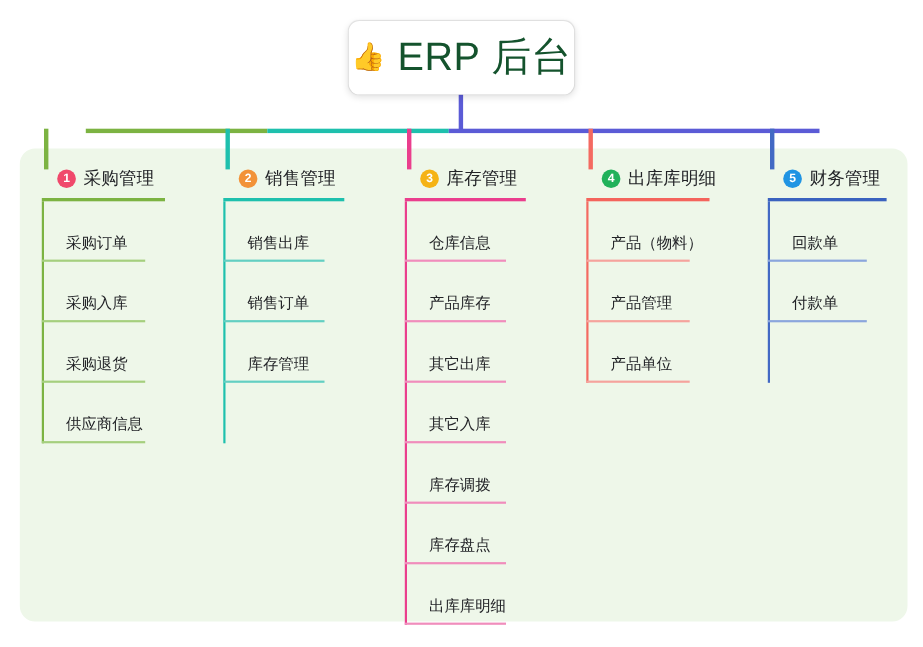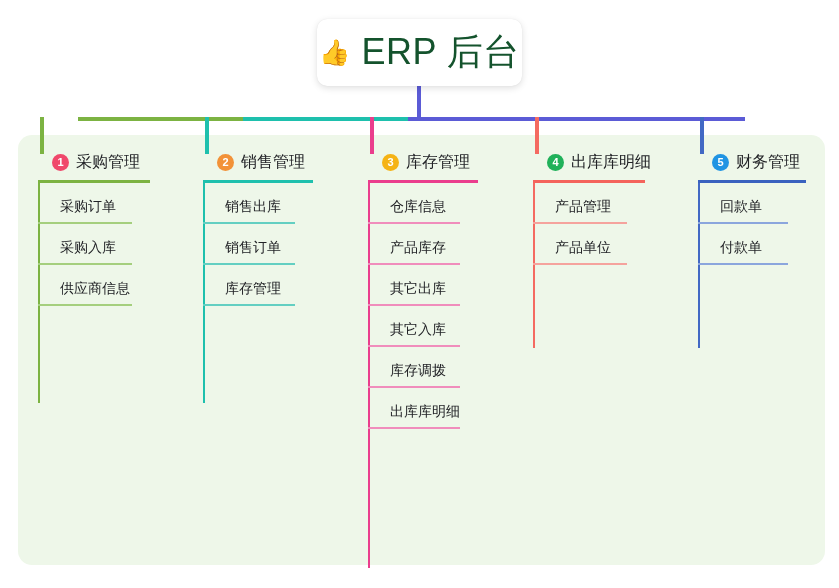--- a/index.html
+++ b/index.html
@@ -123,21 +123,21 @@
     padding-top: 0px;
   }
   .spine {                 
     position: absolute;
     left: 0px;
     top: 0px;
     width: 2px;
   }
   .item {
     position: relative;
-    height: 41px;
+    height: 55px;
     box-sizing: border-box;
     display: flex;
     align-items: flex-end;
     padding-left: 22px;
     padding-bottom: 5px;
   }
   .item-label {
     font-size: 14px;
     color: #222327;
     white-space: nowrap;
@@ -187,20 +187,24 @@
         <div class="spine" style="background: rgb(124, 179, 66); height: 220px;"></div>
         <div class="item">
           <span class="item-label">采购订单</span>
           <div class="item-rule" style="background: rgb(165, 207, 126); width: 94px;"></div>
         </div>
         <div class="item">
           <span class="item-label">采购入库</span>
           <div class="item-rule" style="background: rgb(165, 207, 126); width: 94px;"></div>
         </div>
         <div class="item">
+          <span class="item-label">采购退货</span>
+          <div class="item-rule" style="background: rgb(165, 207, 126); width: 94px;"></div>
+        </div>
+        <div class="item">
           <span class="item-label">供应商信息</span>
           <div class="item-rule" style="background: rgb(165, 207, 126); width: 94px;"></div>
         </div>
       </div>
     </div>
     <div class="column" style="left: 203px; top: 150px; width: 110px;">
       <div class="col-header">
         <span class="badge" style="background: rgb(242, 146, 56);">2</span>
         <span class="col-title">销售管理</span>
       </div>
@@ -243,34 +247,42 @@
         </div>
         <div class="item">
           <span class="item-label">其它入库</span>
           <div class="item-rule" style="background: rgb(240, 141, 188); width: 92px;"></div>
         </div>
         <div class="item">
           <span class="item-label">库存调拨</span>
           <div class="item-rule" style="background: rgb(240, 141, 188); width: 92px;"></div>
         </div>
         <div class="item">
+          <span class="item-label">库存盘点</span>
+          <div class="item-rule" style="background: rgb(240, 141, 188); width: 92px;"></div>
+        </div>
+        <div class="item">
           <span class="item-label">出库库明细</span>
           <div class="item-rule" style="background: rgb(240, 141, 188); width: 92px;"></div>
         </div>
       </div>
     </div>
     <div class="column" style="left: 533px; top: 150px; width: 112px;">
       <div class="col-header">
         <span class="badge" style="background: rgb(32, 177, 90);">4</span>
         <span class="col-title">出库库明细</span>
       </div>
       <div class="col-rule" style="background: rgb(244, 100, 92); width: 112px;"></div>
       <div class="col-body">
         <div class="spine" style="background: rgb(244, 106, 97); height: 165px;"></div>
         <div class="item">
+          <span class="item-label">产品（物料）</span>
+          <div class="item-rule" style="background: rgb(245, 163, 157); width: 94px;"></div>
+        </div>
+        <div class="item">
           <span class="item-label">产品管理</span>
           <div class="item-rule" style="background: rgb(245, 163, 157); width: 94px;"></div>
         </div>
         <div class="item">
           <span class="item-label">产品单位</span>
           <div class="item-rule" style="background: rgb(245, 163, 157); width: 94px;"></div>
         </div>
       </div>
     </div>
     <div class="column" style="left: 698px; top: 150px; width: 108px;">

